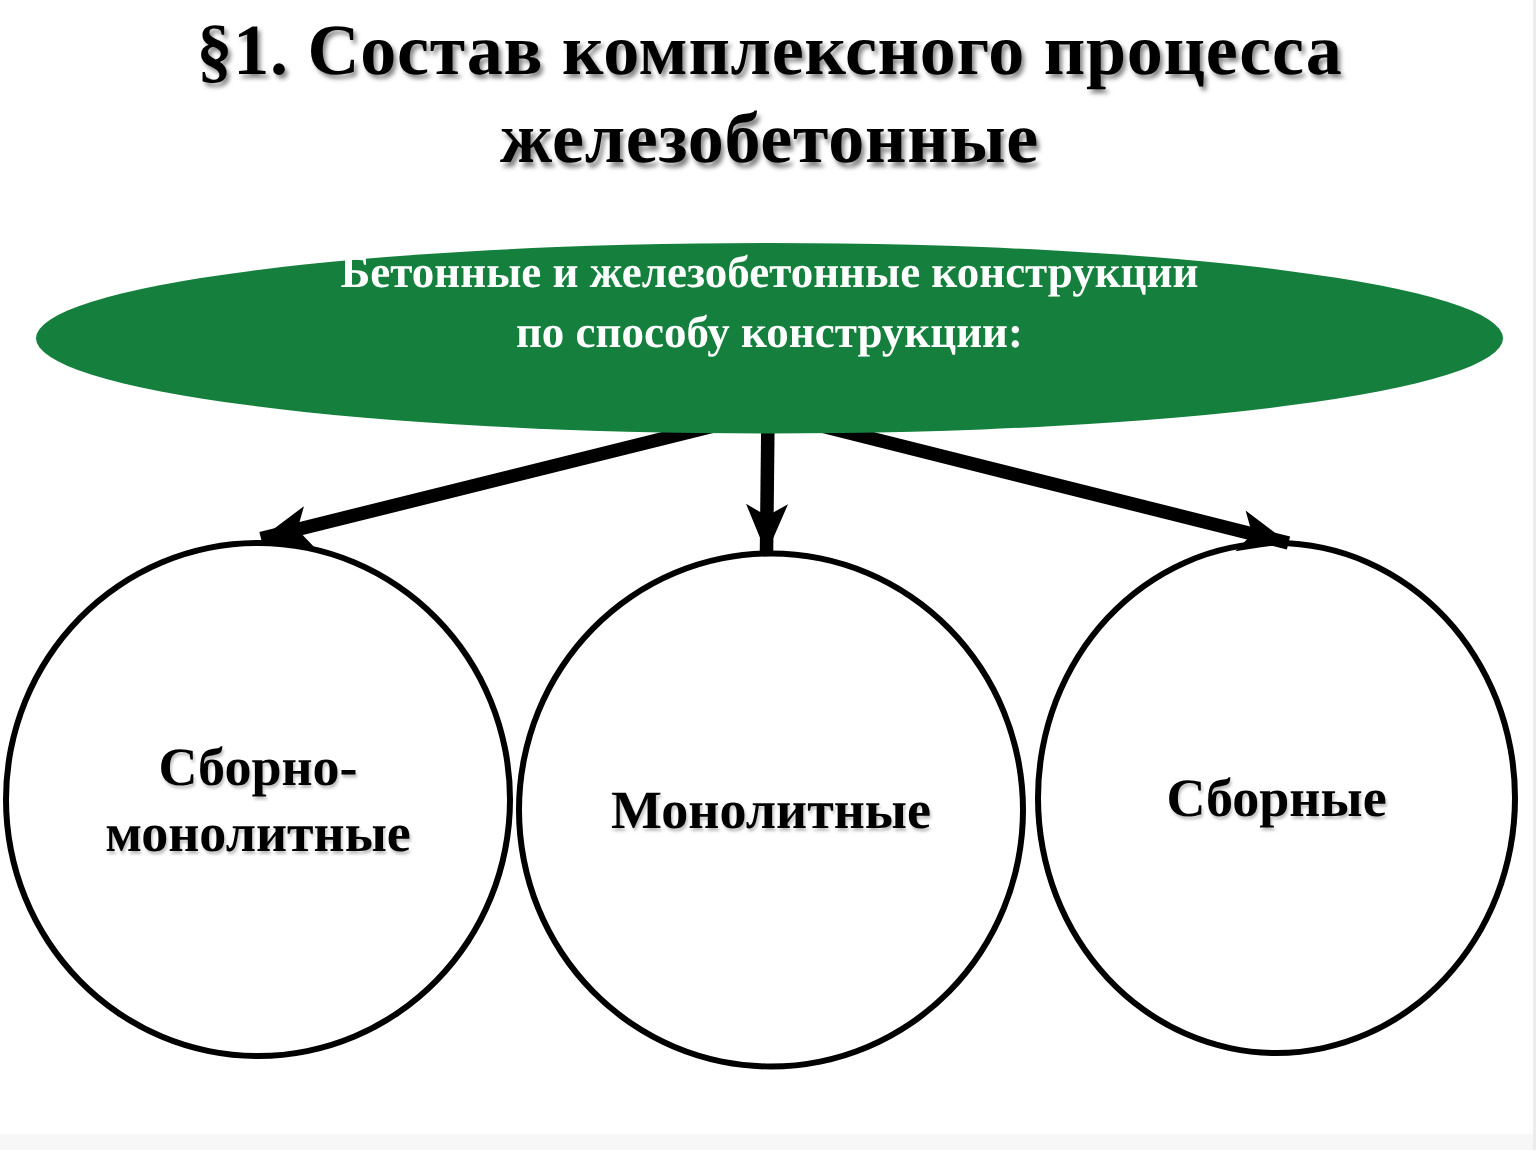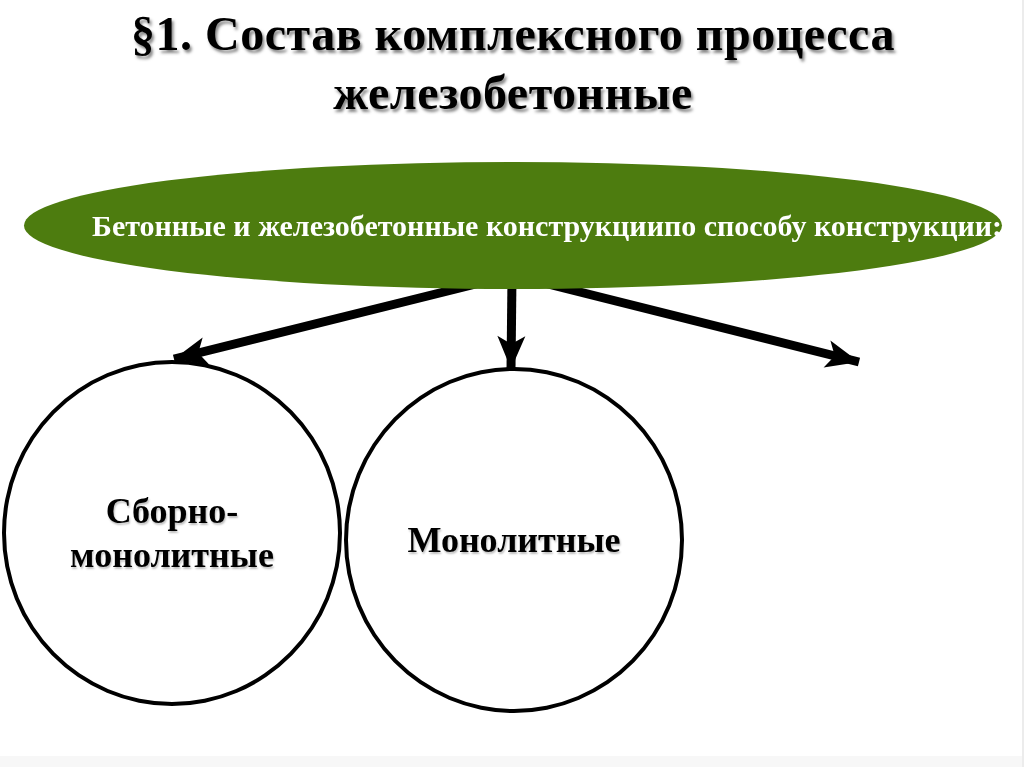--- a/index.html
+++ b/index.html
@@ -25,26 +25,26 @@
     line-height: 59px;
     color: #000000;
     text-shadow: 2px 3px 3px rgba(40,40,40,0.55);
     letter-spacing: 0.5px;
   }
   
   .oval {
     position: absolute;
     left: 24px; top: 162px;
     width: 978px; height: 127px;
-    background: #4d7c0f;
+    background: #15803d;
     border-radius: 50%;
     display: flex;
-    flex-direction: row;
+    flex-direction: column;
     align-items: center;
-    justify-content: flex-end;
+    justify-content: flex-start;
     z-index: 3;
   }
   .oval .oval-line {
     color: #ffffff;
     font-weight: 700;
     font-size: 30px;
     line-height: 40px;
     white-space: nowrap;
   }
   
@@ -119,16 +119,21 @@
       <span>монолитные</span>
     </div>
   </div>
 
   <div class="circle c2">
     <div class="clabel">
       <span>Монолитные</span>
     </div>
   </div>
 
+  <div class="circle c3">
+    <div class="clabel">
+      <span>Сборные</span>
+    </div>
+  </div>
 
   <div class="bottom-strip"></div>
 
 </div>
 
 </body></html>

